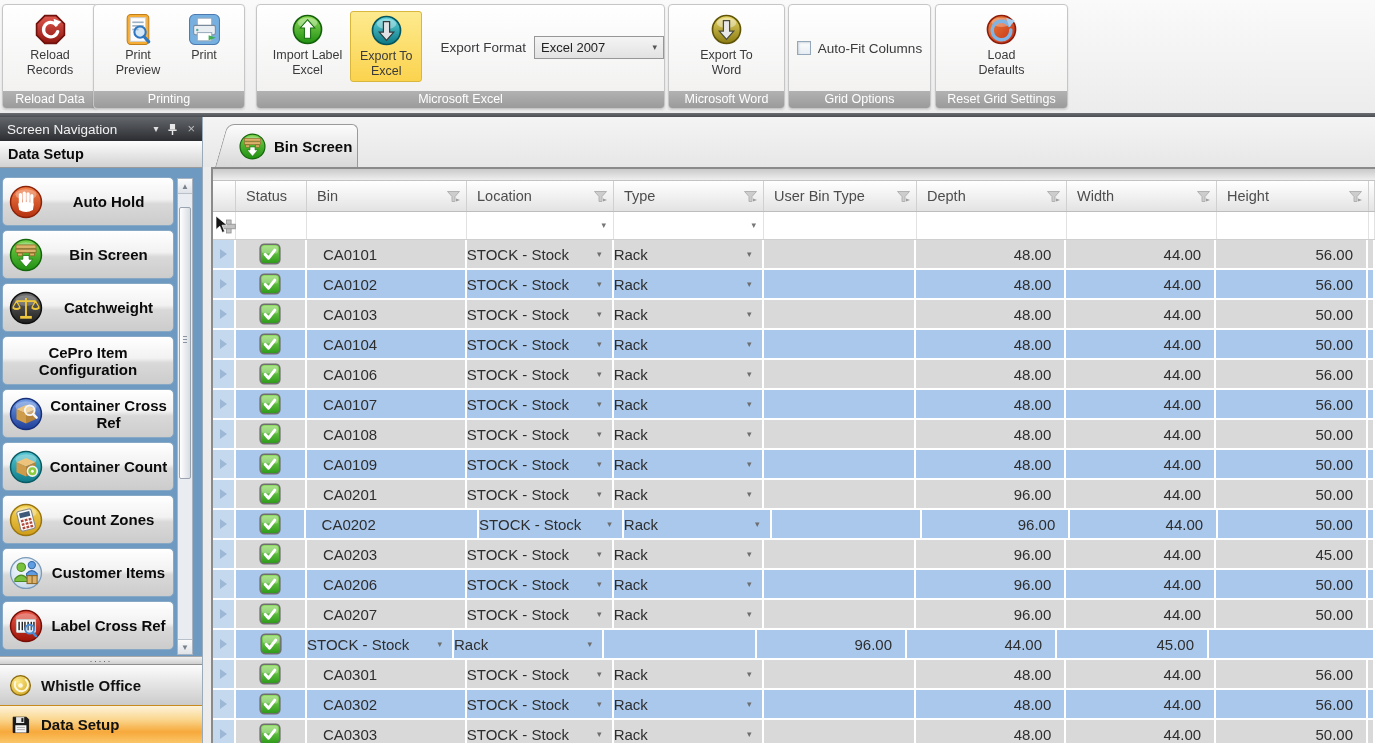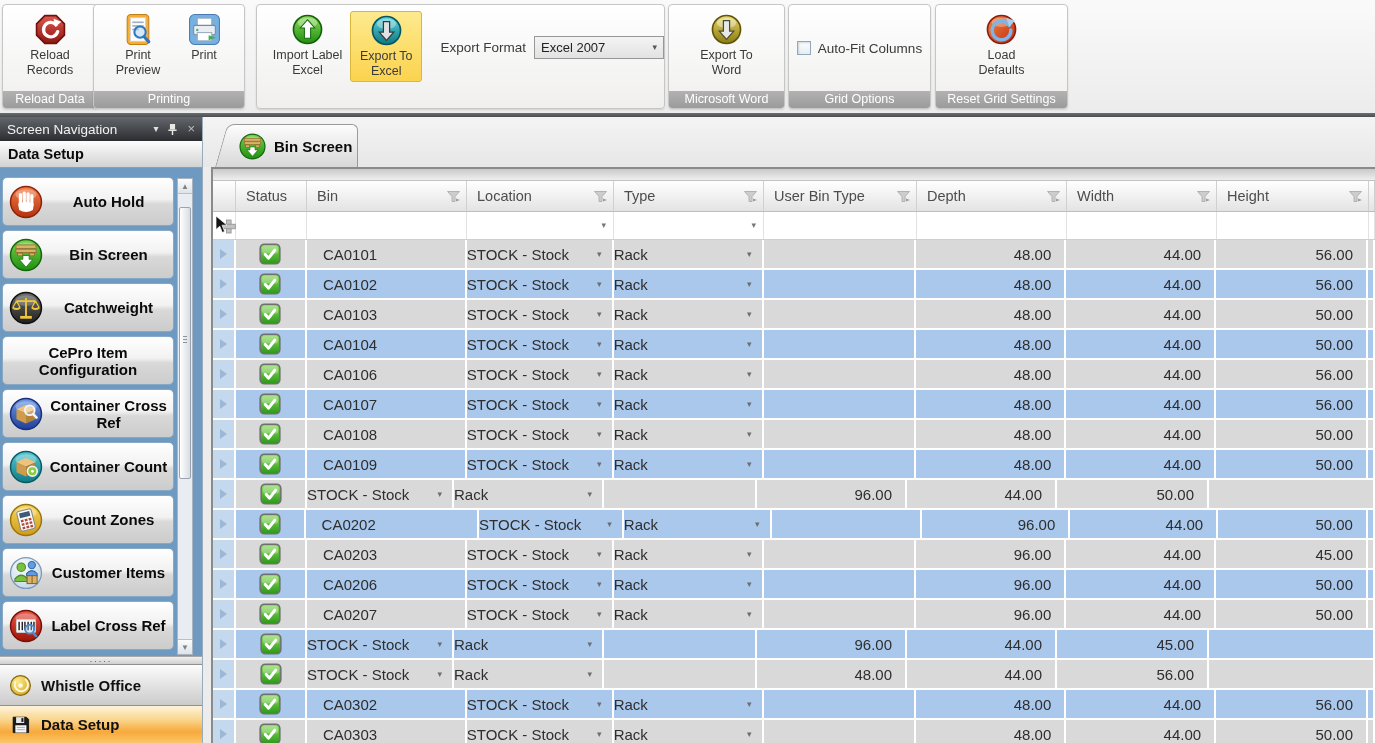--- a/index.html
+++ b/index.html
@@ -207,20 +207,21 @@
         <span class="rlabel">Export To Excel</span>
       </div>
       <div class="fmt">
         <span class="fmt-label">Export Format</span>
         <div class="combo">
           <span class="cval">Excel 2007</span>
           <span class="combo-arrow">▾</span>
         </div>
       </div>
     </div>
+    <div class="rcap">Microsoft Excel</div>
   </div>
 
   <div class="rgroup" style="left:668px;width:117px;">
     <div class="rbody">
       <div class="rbtn" style="width:78px;">
         <span class="ricon">
             <svg viewBox="0 0 32 32">
               <defs>
                 <linearGradient id="grEW" x1="0" y1="0" x2="0" y2="1">
                   <stop offset="0" stop-color="#e8d86a"></stop>
@@ -927,20 +928,21 @@
                     <stop offset="0" stop-color="#8ede5e"></stop>
                     <stop offset="1" stop-color="#2a9718"></stop>
                   </linearGradient>
                 </defs>
                 <rect x="1.2" y="1.2" width="20.6" height="20.6" rx="4.5" fill="url(#grOK)" stroke="#707070" stroke-width="1.6"></rect>
                 <rect x="3" y="3" width="17" height="8" rx="3" fill="rgba(255,255,255,.3)"></rect>
                 <path d="M6.5 12 L10 15.8 L16.5 7.5" fill="none" stroke="#fff" stroke-width="3.2" stroke-linecap="round" stroke-linejoin="round"></path>
               </svg>
             </span>
           </div>
+          <div class="g-c txt" style="width: 160px;">CA0201</div>
           <div class="g-c drop" style="width: 147px;">
             <span>STOCK - Stock</span>
             <span class="ddarrow">▾</span>
           </div>
           <div class="g-c drop" style="width: 150px;">
             <span>Rack</span>
             <span class="ddarrow">▾</span>
           </div>
           <div class="g-c txt" style="width: 153px;"></div>
           <div class="g-c num" style="width: 150px;">96.00</div>
@@ -1129,20 +1131,21 @@
                     <stop offset="0" stop-color="#8ede5e"></stop>
                     <stop offset="1" stop-color="#2a9718"></stop>
                   </linearGradient>
                 </defs>
                 <rect x="1.2" y="1.2" width="20.6" height="20.6" rx="4.5" fill="url(#grOK)" stroke="#707070" stroke-width="1.6"></rect>
                 <rect x="3" y="3" width="17" height="8" rx="3" fill="rgba(255,255,255,.3)"></rect>
                 <path d="M6.5 12 L10 15.8 L16.5 7.5" fill="none" stroke="#fff" stroke-width="3.2" stroke-linecap="round" stroke-linejoin="round"></path>
               </svg>
             </span>
           </div>
+          <div class="g-c txt" style="width: 160px;">CA0301</div>
           <div class="g-c drop" style="width: 147px;">
             <span>STOCK - Stock</span>
             <span class="ddarrow">▾</span>
           </div>
           <div class="g-c drop" style="width: 150px;">
             <span>Rack</span>
             <span class="ddarrow">▾</span>
           </div>
           <div class="g-c txt" style="width: 153px;"></div>
           <div class="g-c num" style="width: 150px;">48.00</div>

